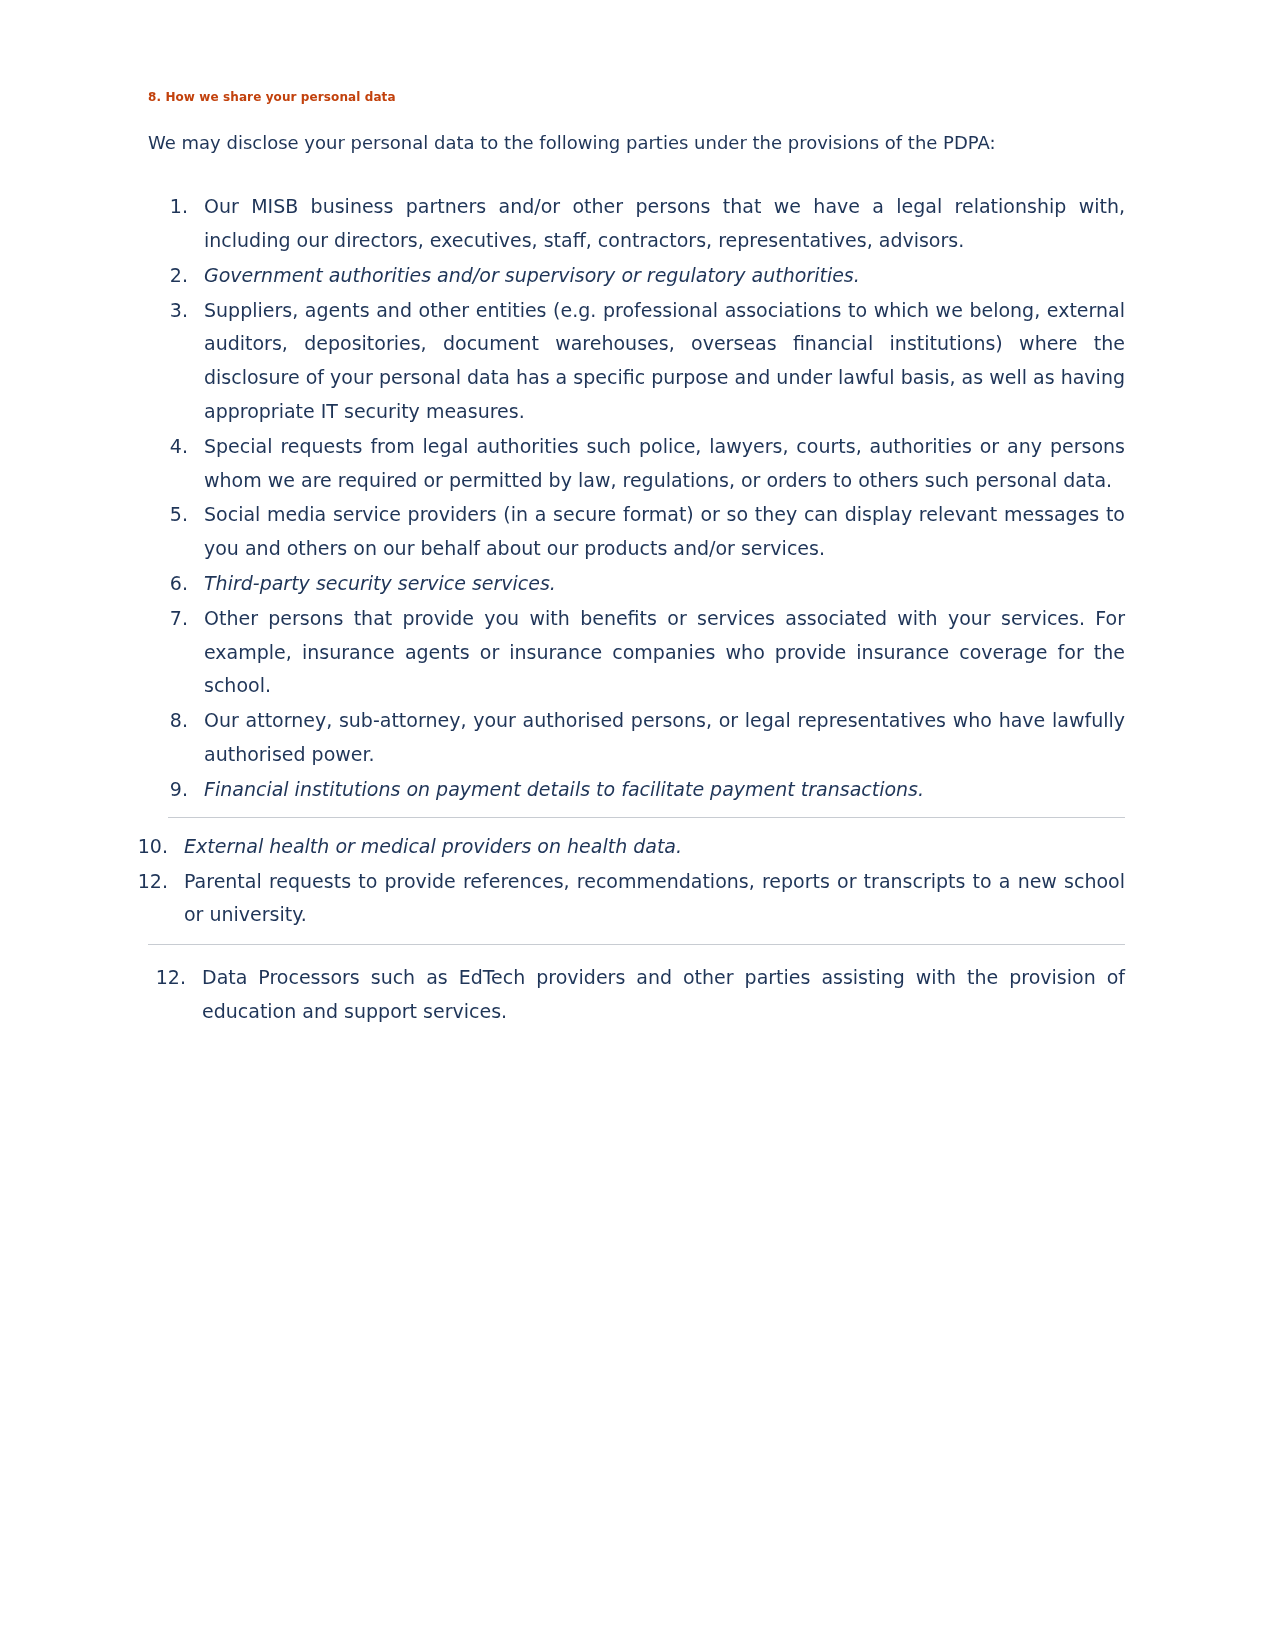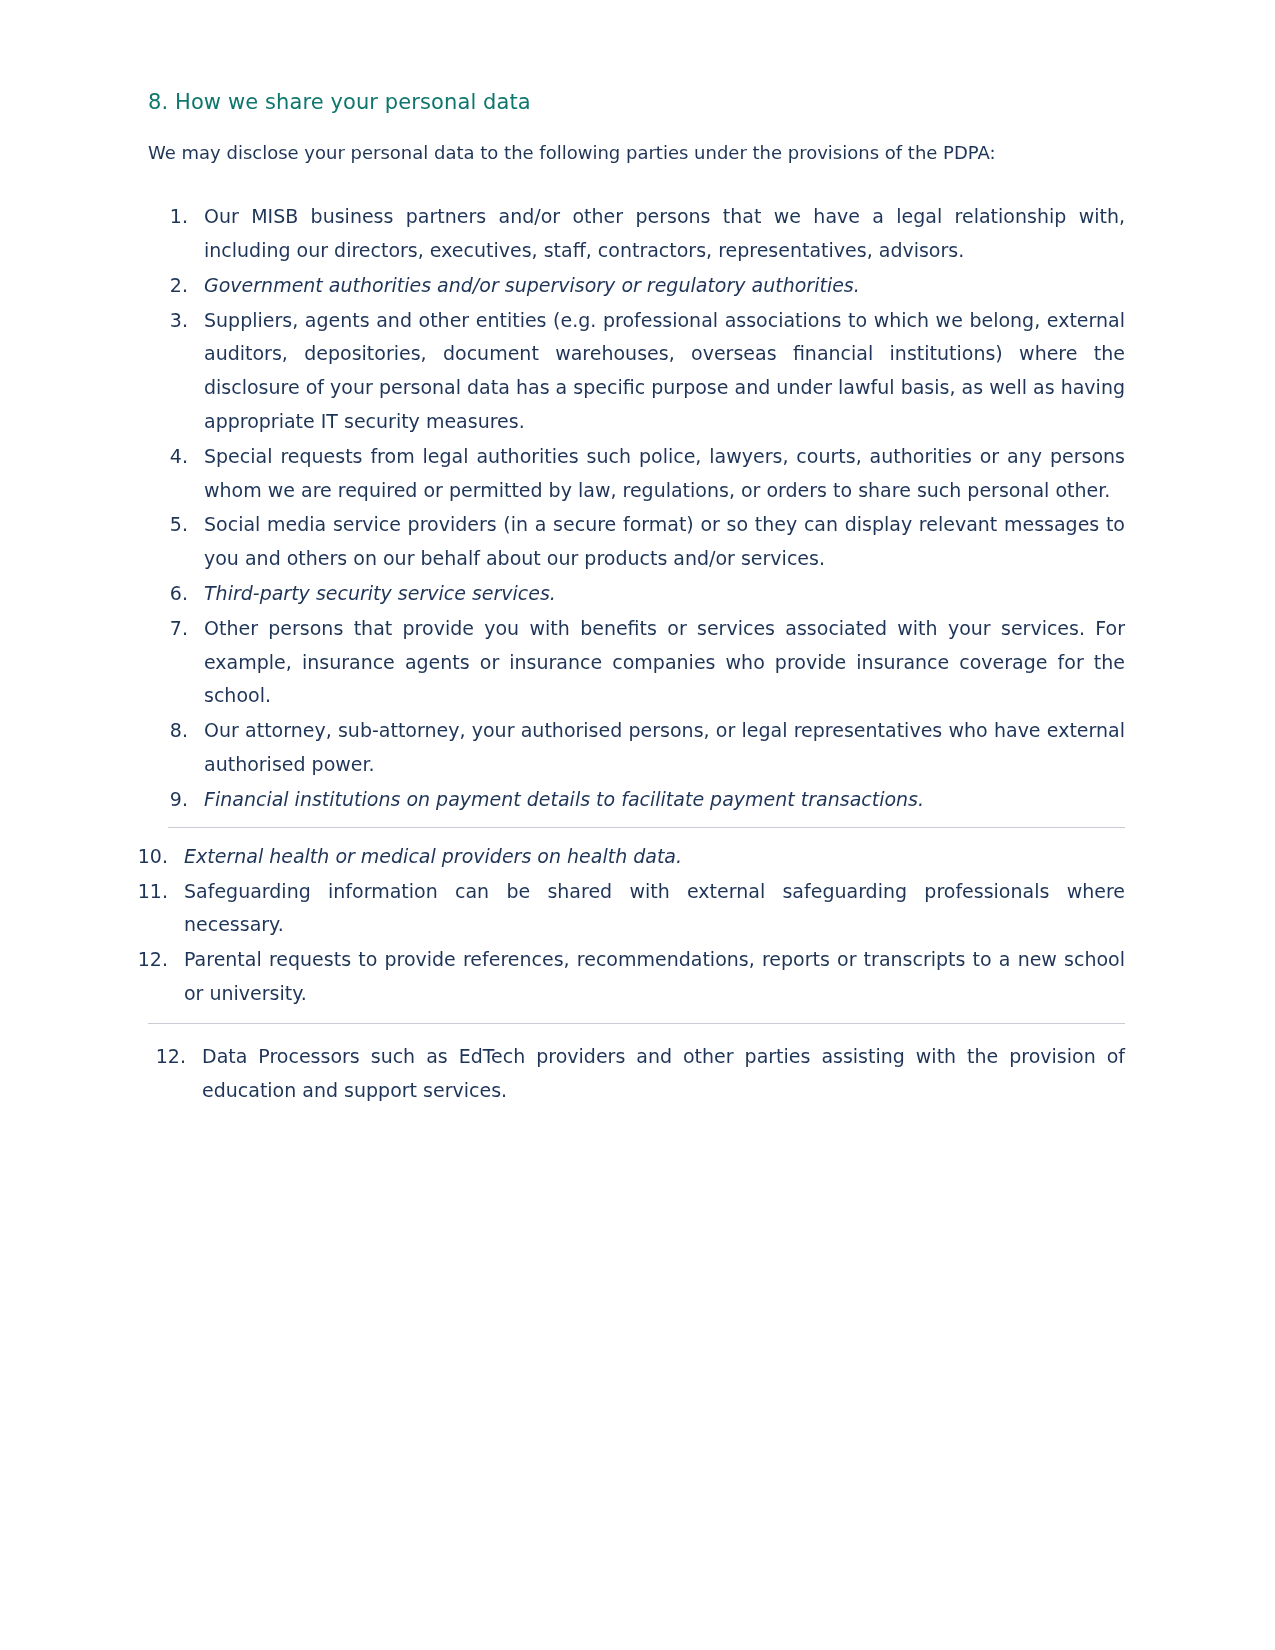--- a/index.html
+++ b/index.html
@@ -14,23 +14,23 @@
     color: #1f3558;
   }
   .page {
     position: relative;
     width: 1275px;
     height: 1650px;
     box-sizing: border-box;
     padding: 90px 150px 60px 148px;
   }
   .doc-heading {
-    font-size: 21px;
-    font-weight: normal;
-    color: #0f766e;
+    font-size: 12px;
+    font-weight: bold;
+    color: #c2410c;
     margin: 0 0 26px 0;
     letter-spacing: 0.1px;
   }
   .intro {
     font-size: 18px;
     line-height: 1.45;
     color: #1f3558;
     margin: 0 0 34px 0;
     font-weight: 400;
   }
@@ -97,54 +97,50 @@
     <li>
       <span class="num">2.</span>
       <span class="item-text nojustify">Government authorities and/or supervisory or regulatory authorities.</span>
     </li>
     <li>
       <span class="num">3.</span>
       <span class="item-text">Suppliers, agents and other entities (e.g. professional associations to which we belong, external auditors, depositories, document warehouses, overseas financial institutions) where the disclosure of your personal data has a specific purpose and under lawful basis, as well as having appropriate IT security measures.</span>
     </li>
     <li>
       <span class="num">4.</span>
-      <span class="item-text">Special requests from legal authorities such police, lawyers, courts, authorities or any persons whom we are required or permitted by law, regulations, or orders to share such personal other.</span>
+      <span class="item-text">Special requests from legal authorities such police, lawyers, courts, authorities or any persons whom we are required or permitted by law, regulations, or orders to others such personal data.</span>
     </li>
     <li>
       <span class="num">5.</span>
       <span class="item-text">Social media service providers (in a secure format) or so they can display relevant messages to you and others on our behalf about our products and/or services.</span>
     </li>
     <li>
       <span class="num">6.</span>
       <span class="item-text nojustify">Third-party security service services.</span>
     </li>
     <li>
       <span class="num">7.</span>
       <span class="item-text">Other persons that provide you with benefits or services associated with your services.  For example, insurance agents or insurance companies who provide insurance coverage for the school.</span>
     </li>
     <li>
       <span class="num">8.</span>
-      <span class="item-text">Our attorney, sub-attorney, your authorised persons, or legal representatives who have external authorised power.</span>
+      <span class="item-text">Our attorney, sub-attorney, your authorised persons, or legal representatives who have lawfully authorised power.</span>
     </li>
     <li>
       <span class="num">9.</span>
       <span class="item-text nojustify">Financial institutions on payment details to facilitate payment transactions.</span>
     </li>
   </ol>
 
   <hr class="divider">
 
   <ol class="numbered group-b">
     <li>
       <span class="num">10.</span>
       <span class="item-text nojustify">External health or medical providers on health data.</span>
-    </li>
-    <li>
-      <span class="num">11.</span>
-      <span class="item-text">Safeguarding information can be shared with external safeguarding professionals where necessary.</span>
     </li>
     <li>
       <span class="num">12.</span>
       <span class="item-text">Parental requests to provide references, recommendations, reports or transcripts to a new school or university.</span>
     </li>
   </ol>
 
   <hr class="divider second">
 
   <ol class="numbered group-c">

